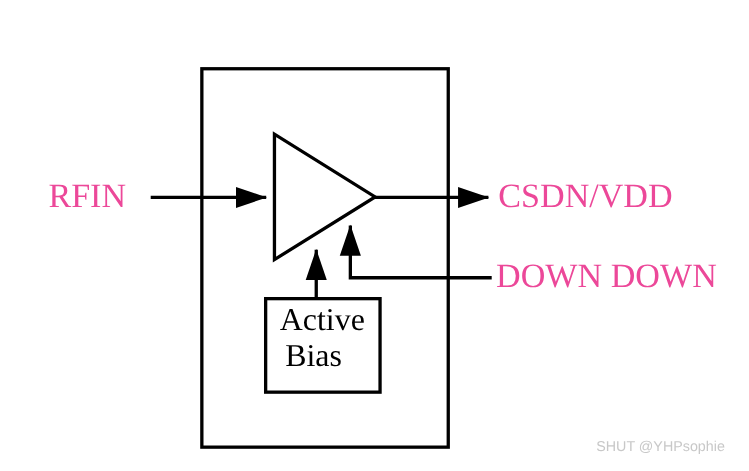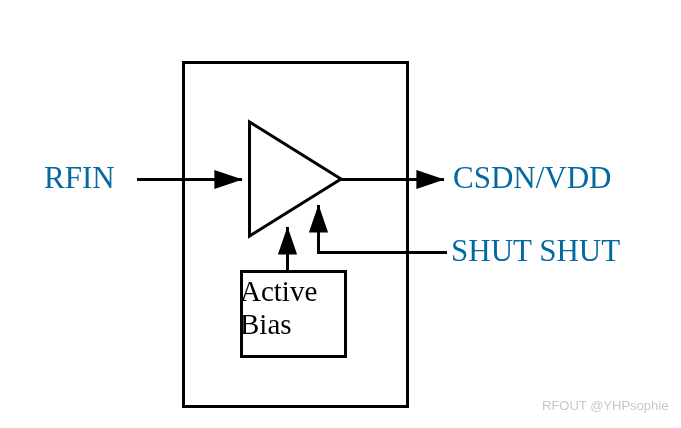--- a/index.html
+++ b/index.html
@@ -18,21 +18,21 @@
   #diagram-svg {
     position: absolute;
     left: 0;
     top: 0;
     width: 681px;
     height: 428px;
     display: block;
   }
   .label {
     position: absolute;
-    color: #0369a1;
+    color: #ec4899;
     font-family: "Liberation Serif", "DejaVu Serif", serif;
     font-size: 31px;
     line-height: 1;
     white-space: nowrap;
     letter-spacing: 0px;
   }
   #label-rfin {
     left: 44px;
     top: 162px;
   }
@@ -43,20 +43,21 @@
   #label-shutdown {
     left: 451px;
     top: 235px;
   }
   .block-label {
     position: absolute;
     color: #000000;
     font-family: "Liberation Serif", "DejaVu Serif", serif;
     font-size: 29px;
     line-height: 1.08;
+    text-align: center;
     white-space: nowrap;
   }
   #label-active {
     left: 240px;
     top: 276px;
     width: 106px;
   }
   #label-bias {
     left: 240px;
     top: 309px;
@@ -100,21 +101,21 @@
 
     <rect x="241.5" y="271.5" width="104" height="85" fill="none" stroke="#000000" stroke-width="3"></rect>
 
     <line x1="287.5" y1="271" x2="287.5" y2="227" stroke="#000000" stroke-width="3" marker-end="url(#arrow-up)"></line>
   </svg>
 
   <div class="label" id="label-rfin">RFIN</div>
 
   <div class="label" id="label-rfout">CSDN/VDD</div>
 
-  <div class="label" id="label-shutdown">SHUT SHUT</div>
+  <div class="label" id="label-shutdown">DOWN DOWN</div>
 
   <div class="block-label" id="label-active">Active</div>
 
   <div class="block-label" id="label-bias">Bias</div>
 
-  <div id="watermark">RFOUT @YHPsophie</div>
+  <div id="watermark">SHUT @YHPsophie</div>
 
 </div>
 
 </body></html>

